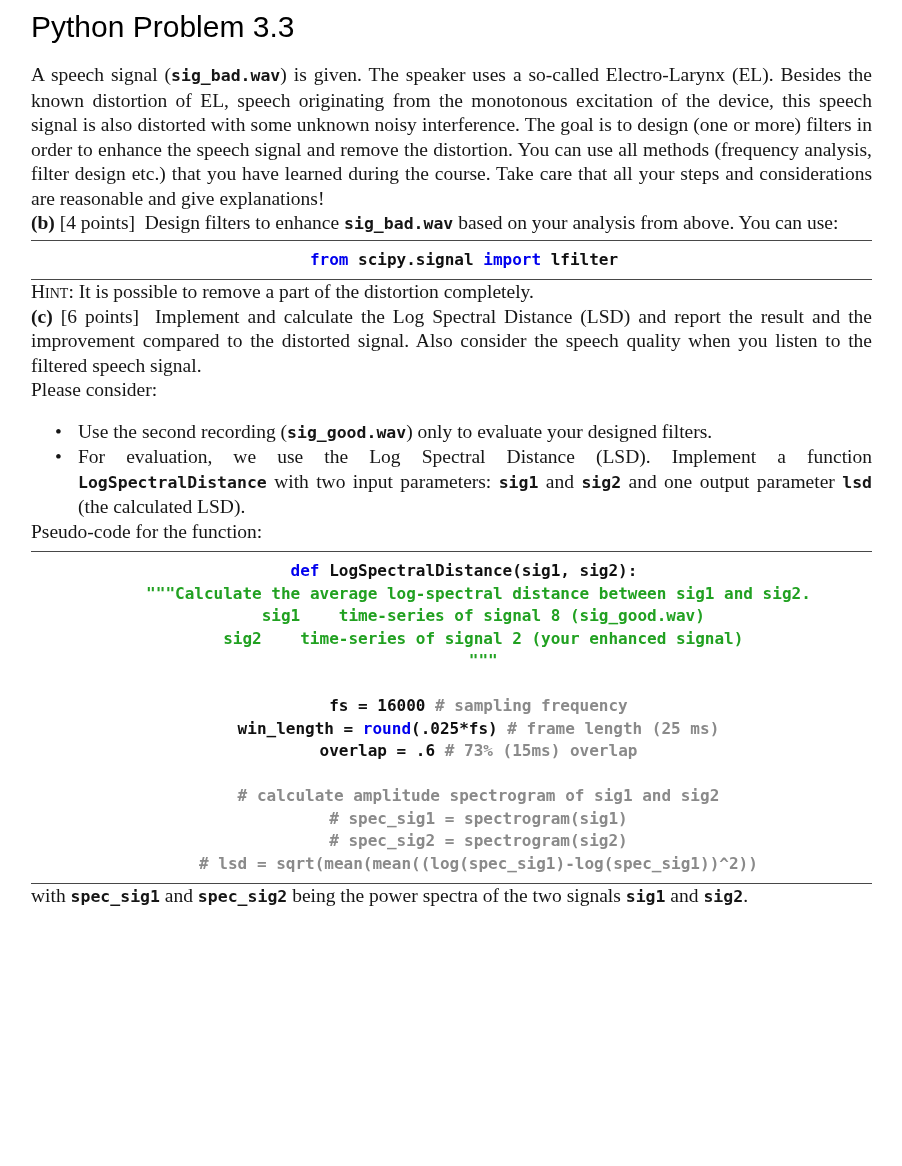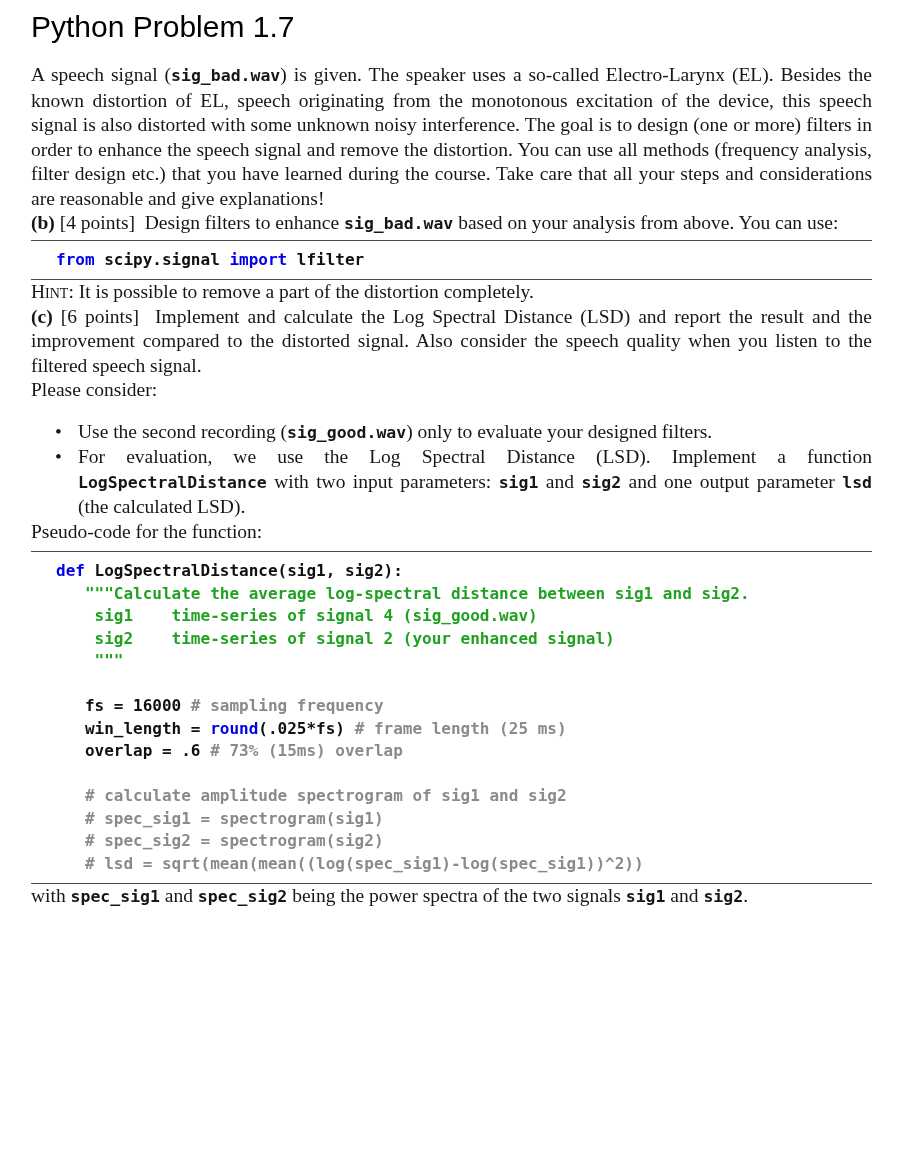--- a/index.html
+++ b/index.html
@@ -25,36 +25,36 @@
   .seg-sc{font-variant:small-caps;}
   .seg-code{
     font-family:"DejaVu Sans Mono","Liberation Mono",monospace;
     font-weight:700;font-size:16.5px;
   }
   .code-block{
     border-top:1.5px solid var(--rule);
     border-bottom:1.5px solid var(--rule);
     padding:8px 0 8px 25px;
     font-family:"DejaVu Sans Mono","Liberation Mono",monospace;
-    font-weight:700;font-size:16px;line-height:22.5px;color:#101010;
+    font-weight:700;font-size:16px;line-height:22.5px;color:#101010;text-align:center;
   }
   .code-line{white-space:pre;}
   .tok-pln{color:#101010;}
   .tok-kw{color:var(--kw);}
   .tok-str{color:var(--str);}
   .tok-com{color:var(--com);}
   ul.bullet-list{list-style:none;margin:17px 0 0 0;padding:0 0 0 47px;}
   ul.bullet-list li{position:relative;text-align:justify;margin:0;}
   .bullet-marker{position:absolute;left:-23px;top:0;}
 </style>
 </head>
 <body>
 
 <div class="page">
-  <h1 class="title">Python Problem 1.7</h1>
+  <h1 class="title">Python Problem 3.3</h1>
 
   <p class="body-text"><span class="seg-pln">A speech signal (</span><span class="seg-code">sig_bad.wav</span><span class="seg-pln">) is given. The speaker uses a so-called Electro-Larynx (EL). Besides the known distortion of EL, speech originating from the monotonous excitation of the device, this speech signal is also distorted with some unknown noisy interference. The goal is to design (one or more) filters in order to enhance the speech signal and remove the distortion. You can use all methods (frequency analysis, filter design etc.) that you have learned during the course. Take care that all your steps and considerations are reasonable and give explanations!</span></p>
 
 
   <p class="body-text mt25"><span class="seg-bold">(b)</span><span class="seg-pln"> [4 points]&nbsp; Design filters to enhance </span><span class="seg-code">sig_bad.wav</span><span class="seg-pln"> based on your analysis from above. You can use:</span></p>
 
   <div class="code-block mt3">
       <div class="code-line"><span class="tok-kw">from</span><span class="tok-pln"> scipy.signal </span><span class="tok-kw">import</span><span class="tok-pln"> lfilter</span></div>
     </div>
 
@@ -67,21 +67,21 @@
   <ul class="bullet-list">
       <li><span class="bullet-marker">•</span><span class="seg-pln">Use the second recording (</span><span class="seg-code">sig_good.wav</span><span class="seg-pln">) only to evaluate your designed filters.</span></li>
       <li><span class="bullet-marker">•</span><span class="seg-pln">For evaluation, we use the Log Spectral Distance (LSD). Implement a function </span><span class="seg-code">LogSpectralDistance</span><span class="seg-pln"> with two input parameters: </span><span class="seg-code">sig1</span><span class="seg-pln"> and </span><span class="seg-code">sig2</span><span class="seg-pln"> and one output parameter </span><span class="seg-code">lsd</span><span class="seg-pln"> (the calculated LSD).</span></li>
     </ul>
 
   <p class="body-text mt20">Pseudo-code for the function:</p>
 
   <div class="code-block mt7">
       <div class="code-line"><span class="tok-kw">def</span><span class="tok-pln"> LogSpectralDistance(sig1, sig2):</span></div>
       <div class="code-line"><span class="tok-str">   """Calculate the average log-spectral distance between sig1 and sig2.</span></div>
-      <div class="code-line"><span class="tok-str">    sig1    time-series of signal 4 (sig_good.wav)</span></div>
+      <div class="code-line"><span class="tok-str">    sig1    time-series of signal 8 (sig_good.wav)</span></div>
       <div class="code-line"><span class="tok-str">    sig2    time-series of signal 2 (your enhanced signal)</span></div>
       <div class="code-line"><span class="tok-str">    """</span></div>
       <div class="code-line">&nbsp;</div>
       <div class="code-line"><span class="tok-pln">   fs = 16000 </span><span class="tok-com"># sampling frequency</span></div>
       <div class="code-line"><span class="tok-pln">   win_length = </span><span class="tok-kw">round</span><span class="tok-pln">(.025*fs) </span><span class="tok-com"># frame length (25 ms)</span></div>
       <div class="code-line"><span class="tok-pln">   overlap = .6 </span><span class="tok-com"># 73% (15ms) overlap</span></div>
       <div class="code-line">&nbsp;</div>
       <div class="code-line"><span class="tok-com">   # calculate amplitude spectrogram of sig1 and sig2</span></div>
       <div class="code-line"><span class="tok-com">   # spec_sig1 = spectrogram(sig1)</span></div>
       <div class="code-line"><span class="tok-com">   # spec_sig2 = spectrogram(sig2)</span></div>

